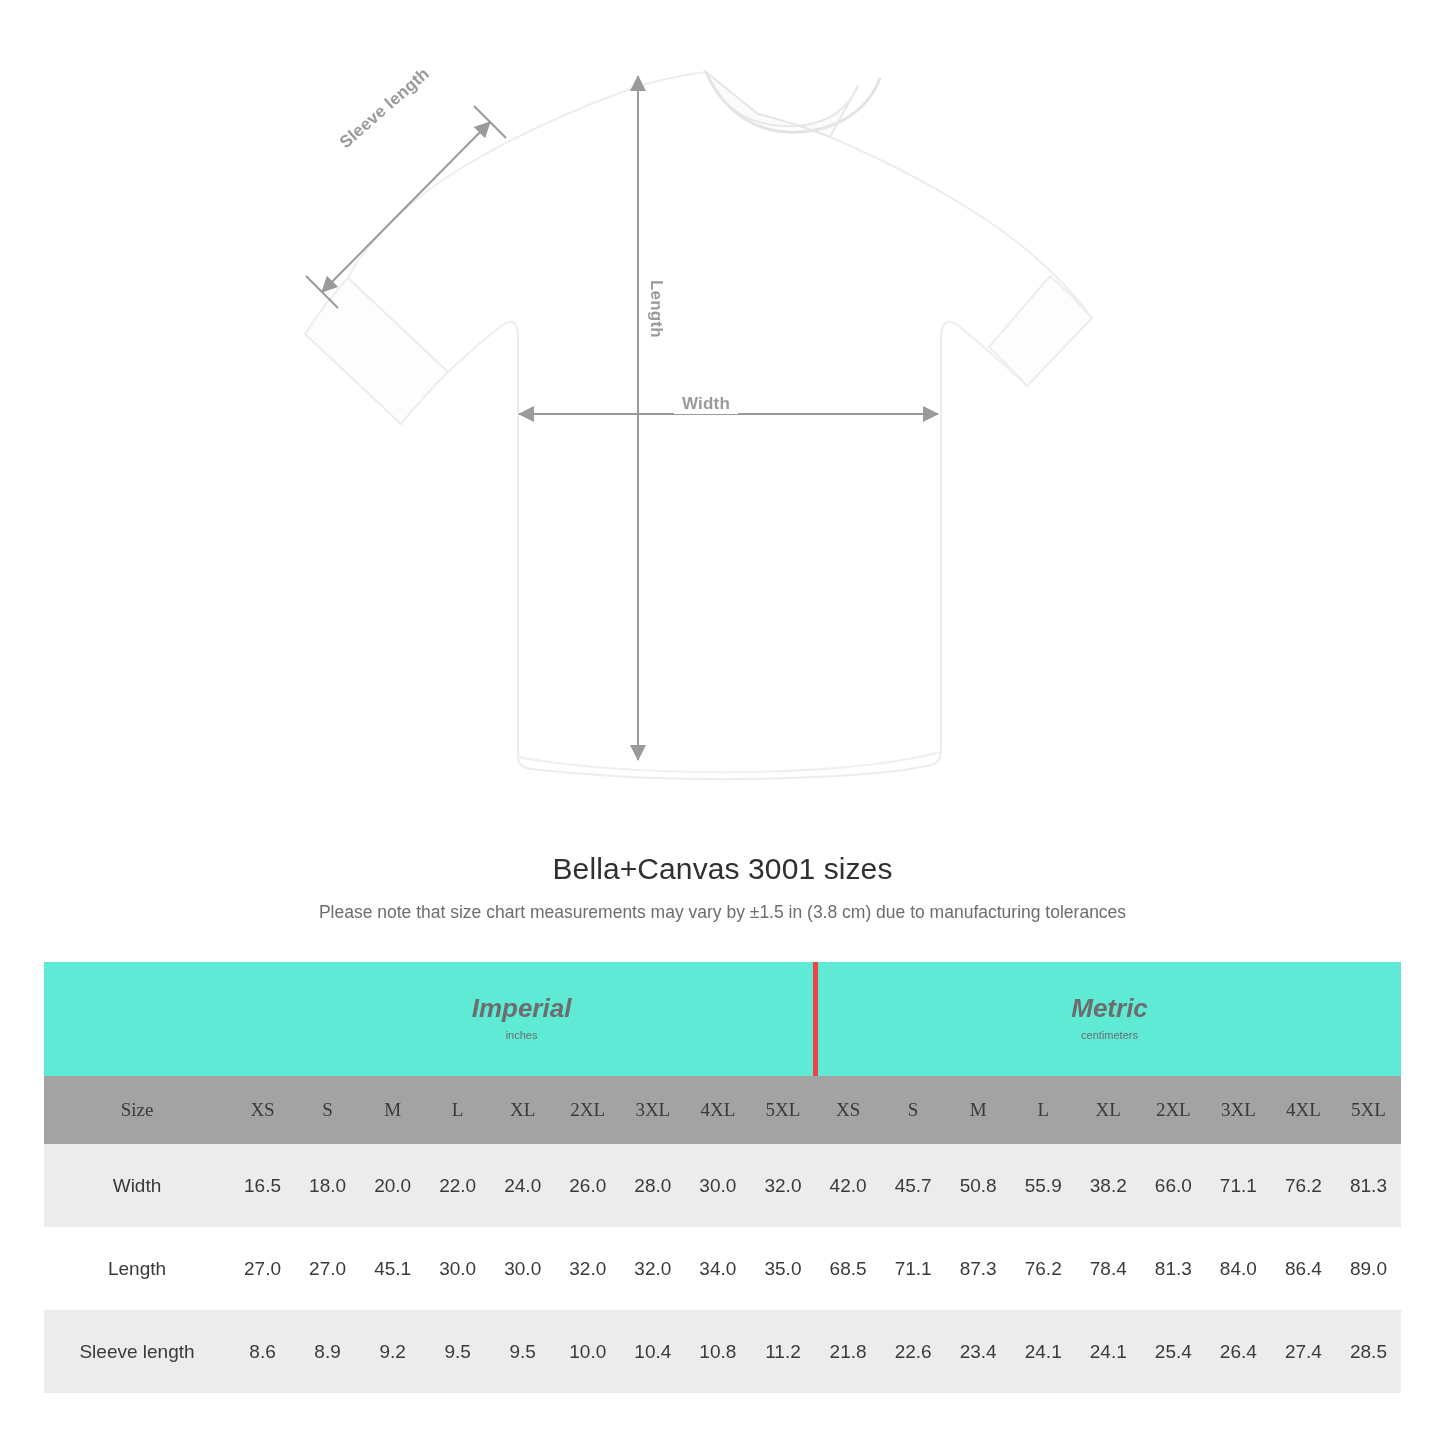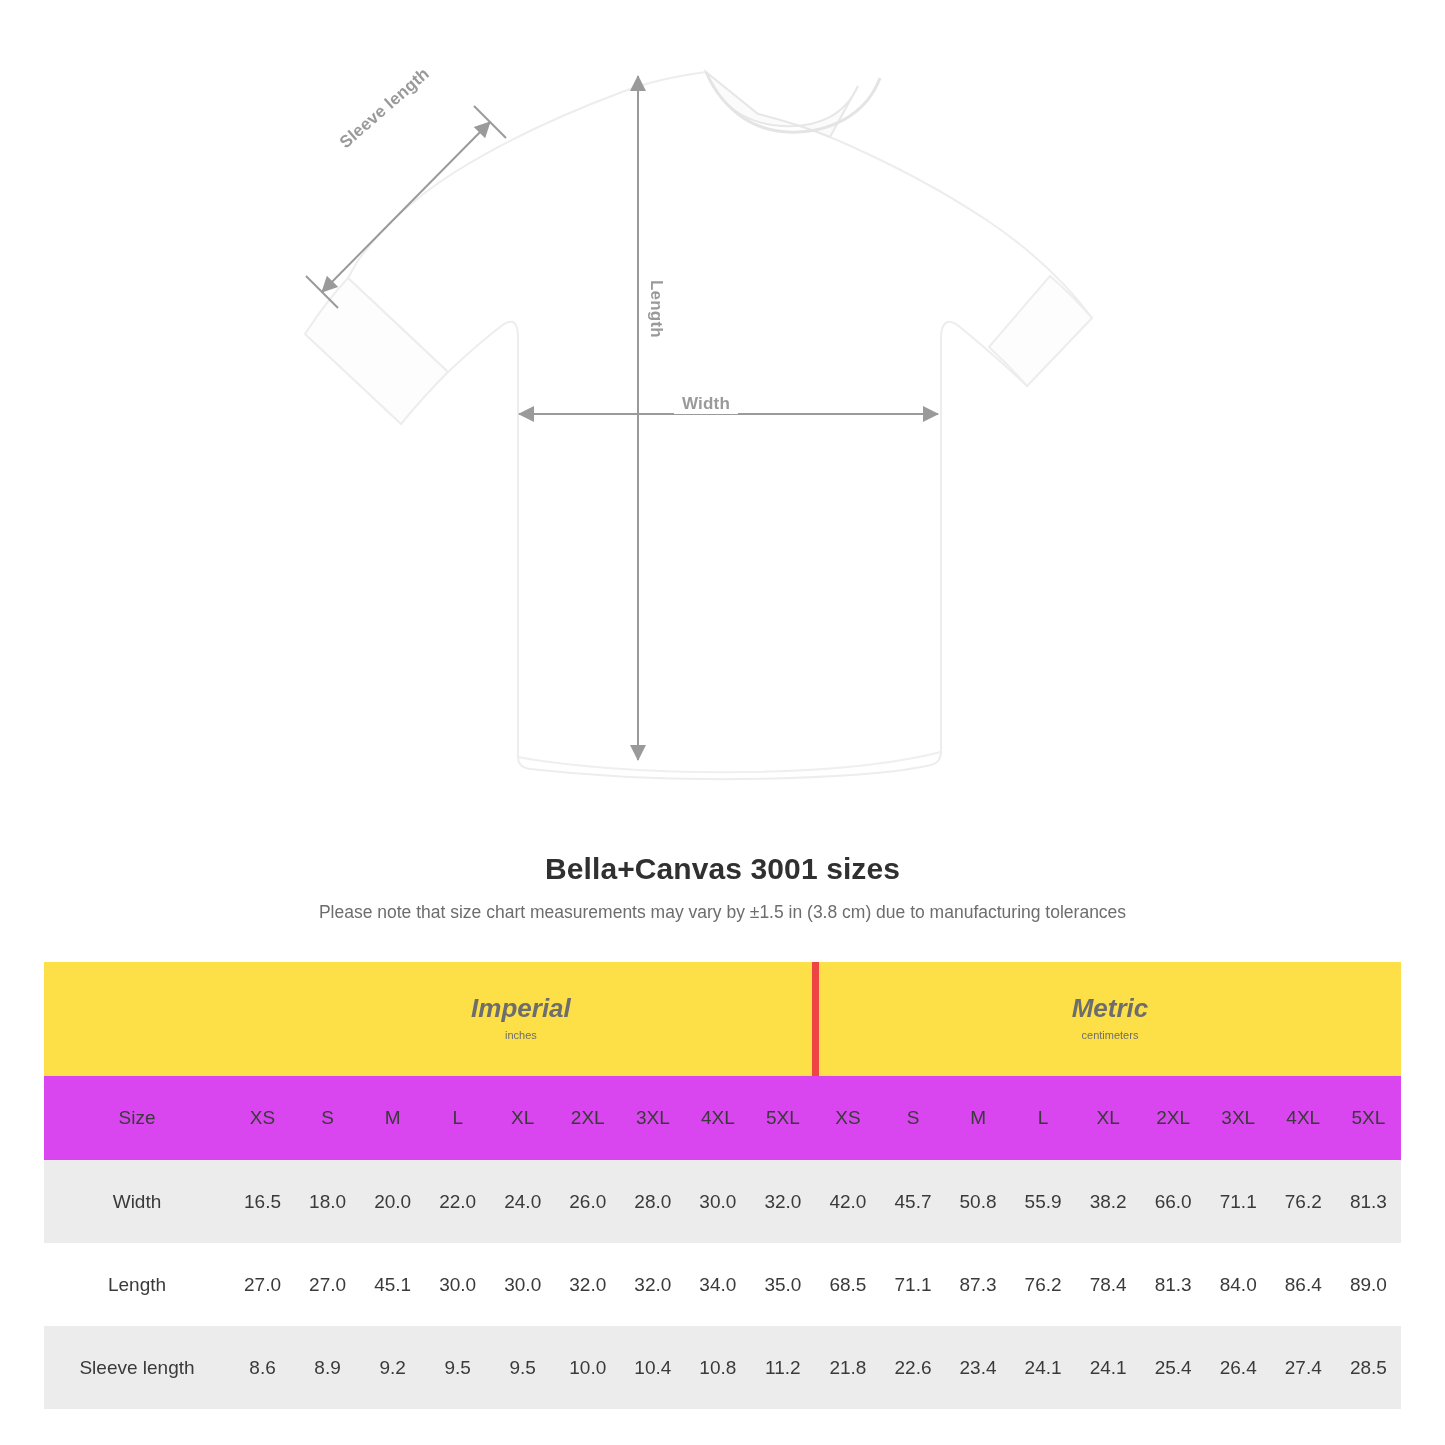--- a/index.html
+++ b/index.html
@@ -58,21 +58,21 @@
     transform: rotate(-41deg);
     transform-origin: left top;
     background: #ffffff;
     padding: 2px 6px;
   }
 
   
   .chart-title {
     text-align: center;
     font-size: 30px;
-    font-weight: bold;
+    font-weight: normal;
     color: #303030;
     margin: 0;
     padding-top: 22px;
     letter-spacing: 0.1px;
   }
   .chart-note {
     text-align: center;
     font-size: 17.5px;
     color: #6d6d6d;
     margin: 16px 0 0 0;
@@ -88,41 +88,42 @@
     table-layout: fixed;
   }
   table.size-table td,
   table.size-table th {
     text-align: center;
     vertical-align: middle;
     font-weight: normal;
     padding: 0;
   }
   .unit-head td {
-    background: #fde047;
+    background: #5eead4;
     height: 114px;
   }
   .unit-title {
     font-size: 26px;
     font-style: italic;
     font-weight: bold;
     color: #6d6d6d;
     line-height: 1.25;
   }
   .unit-sub {
     font-size: 11px;
     color: #6d6d6d;
     line-height: 1.9;
   }
   .head-row td {
-    height: 84px;
-    background: #d946ef;
+    height: 68px;
+    background: #a3a3a3;
     font-size: 19px;
     font-weight: bold;
     color: #3a3a3a;
+    font-family: Liberation Serif, serif;
   }
   .head-row td.rowlabel {
     font-size: 19px;
   }
   .data-row td {
     height: 83px;
     font-size: 19px;
     color: #3a3a3a;
   }
   .data-row.shade td {
@@ -132,21 +133,21 @@
     background: #ffffff;
   }
   td.rowlabel {
     font-weight: bold;
     width: 186px;
   }
   td.cell {
     width: 65.6px;
   }
   .sep-line {
-    border-left: 7px solid #ef4444;
+    border-left: 5px solid #ef4444;
   }
 </style>
 </head>
 <body>
 
 <div class="page">
 
   <div class="illustration">
     <svg class="shirt-svg" width="1445" height="830" viewBox="0 0 1445 830">
       <defs>

